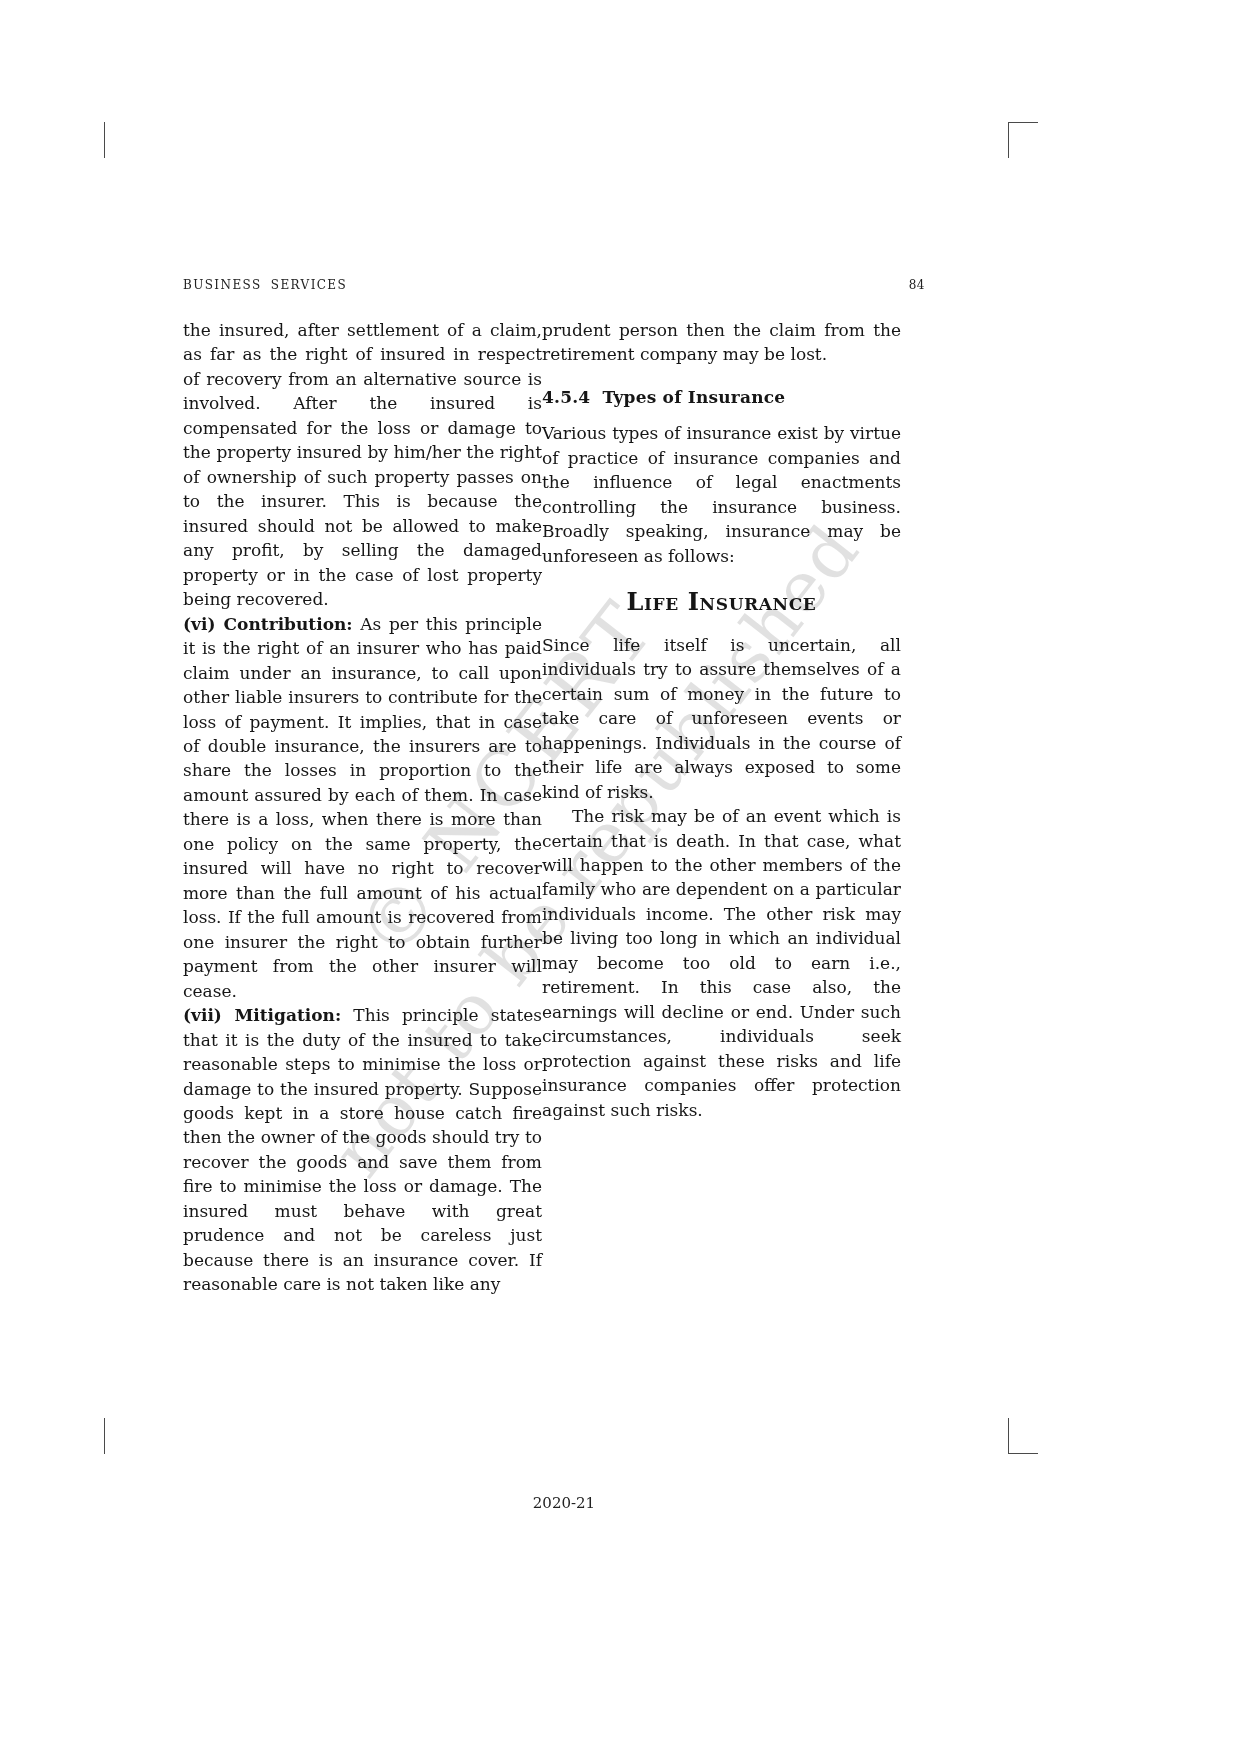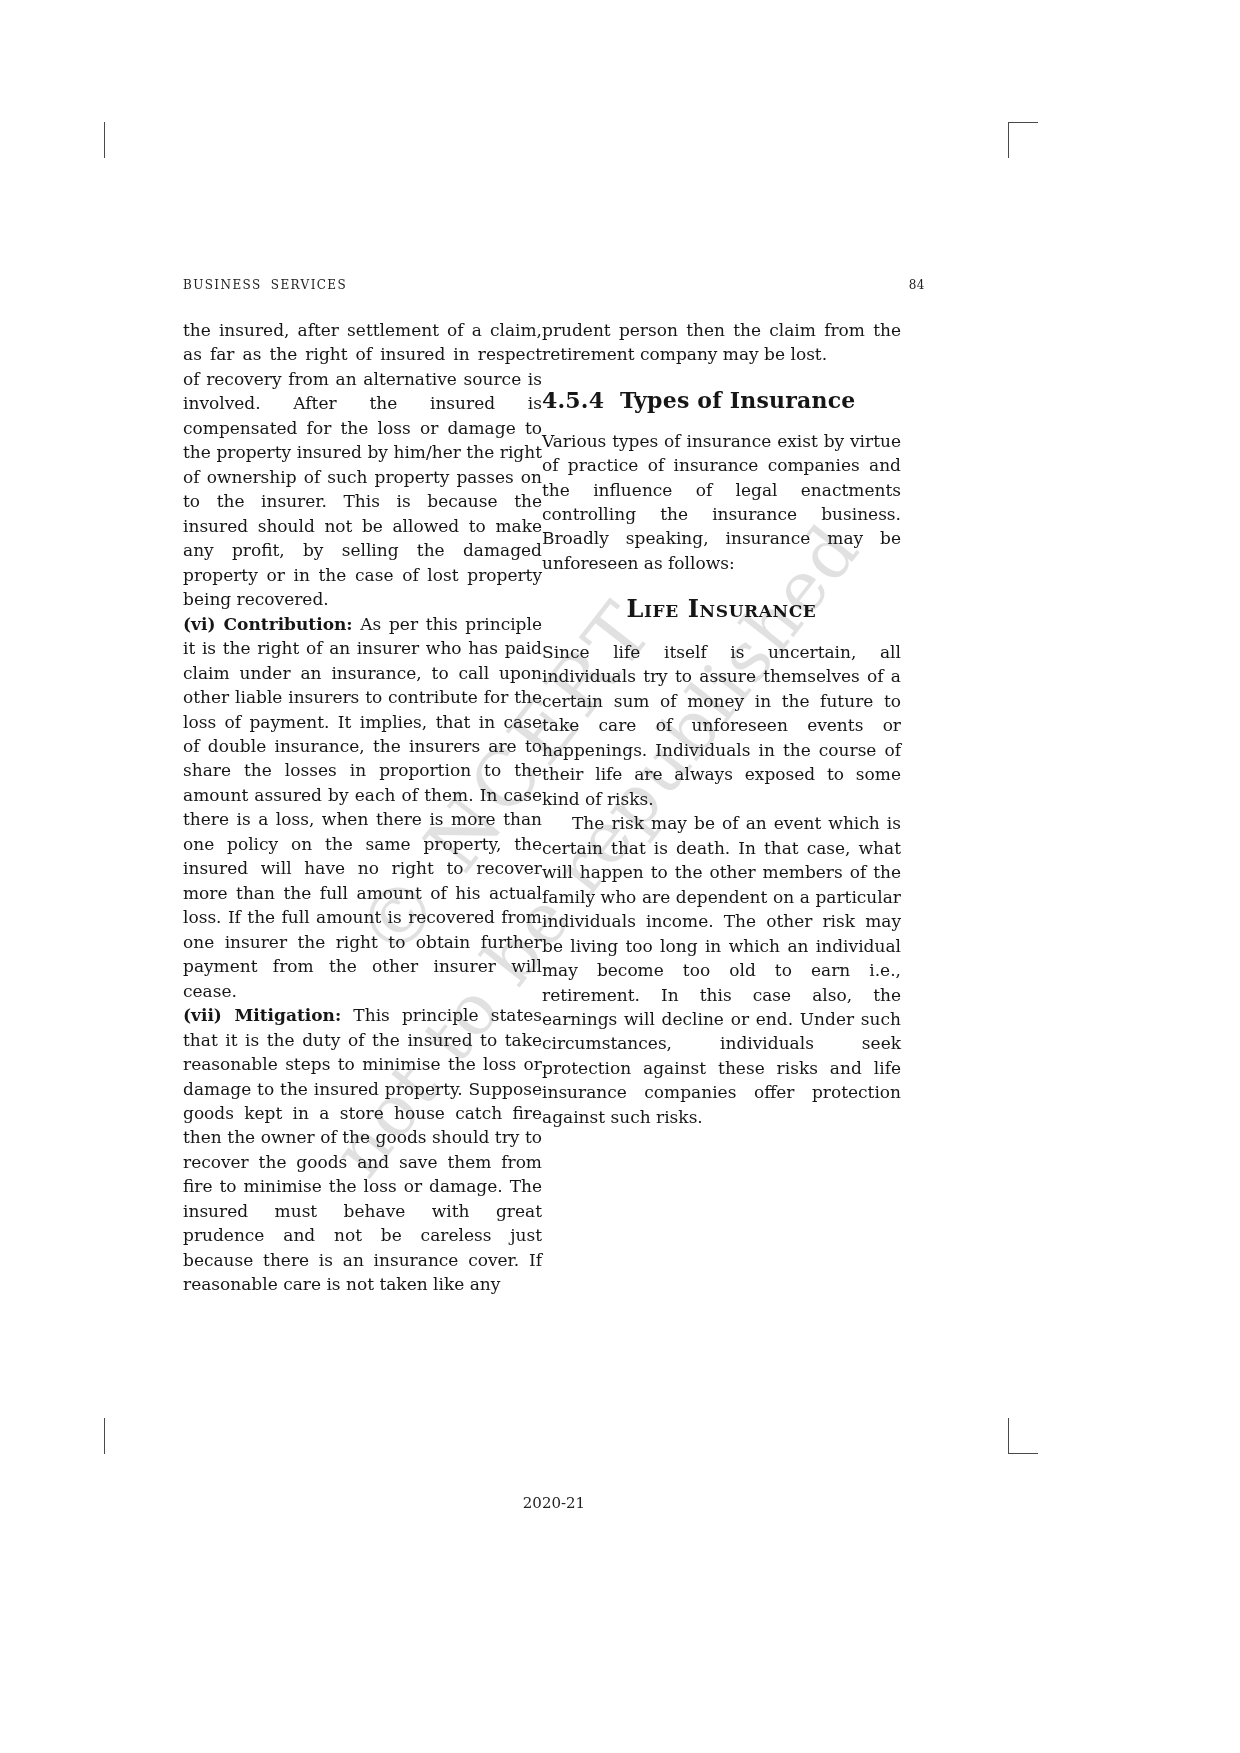--- a/index.html
+++ b/index.html
@@ -76,40 +76,40 @@
     width: 359px;
     font-size: 17px;
     line-height: 1.44;
     text-align: justify;
     color: #161616;
   }
   .col p { margin: 0; }
   .bold-label { font-weight: bold; }
 
   .section-heading {
-    font-size: 22px;
+    font-size: 17px;
     font-weight: bold;
     text-align: left;
     margin: 18px 0 12px 0;
     white-space: pre-wrap;
     letter-spacing: 0.2px;
   }
   .sub-heading {
     font-variant: small-caps;
     font-weight: bold;
     font-size: 24px;
     text-align: center;
     letter-spacing: 0.6px;
     margin: 17px 0 13px 0;
   }
   .indent { text-indent: 30px; }
 
   .page-footer {
     position: absolute;
-    left: 183px;
+    left: 193px;
     width: 742px;
     top: 1494px;
     text-align: center;
     font-size: 15px;
     z-index: 2;
     color: #222;
   }
 </style>
 </head>
 <body>

